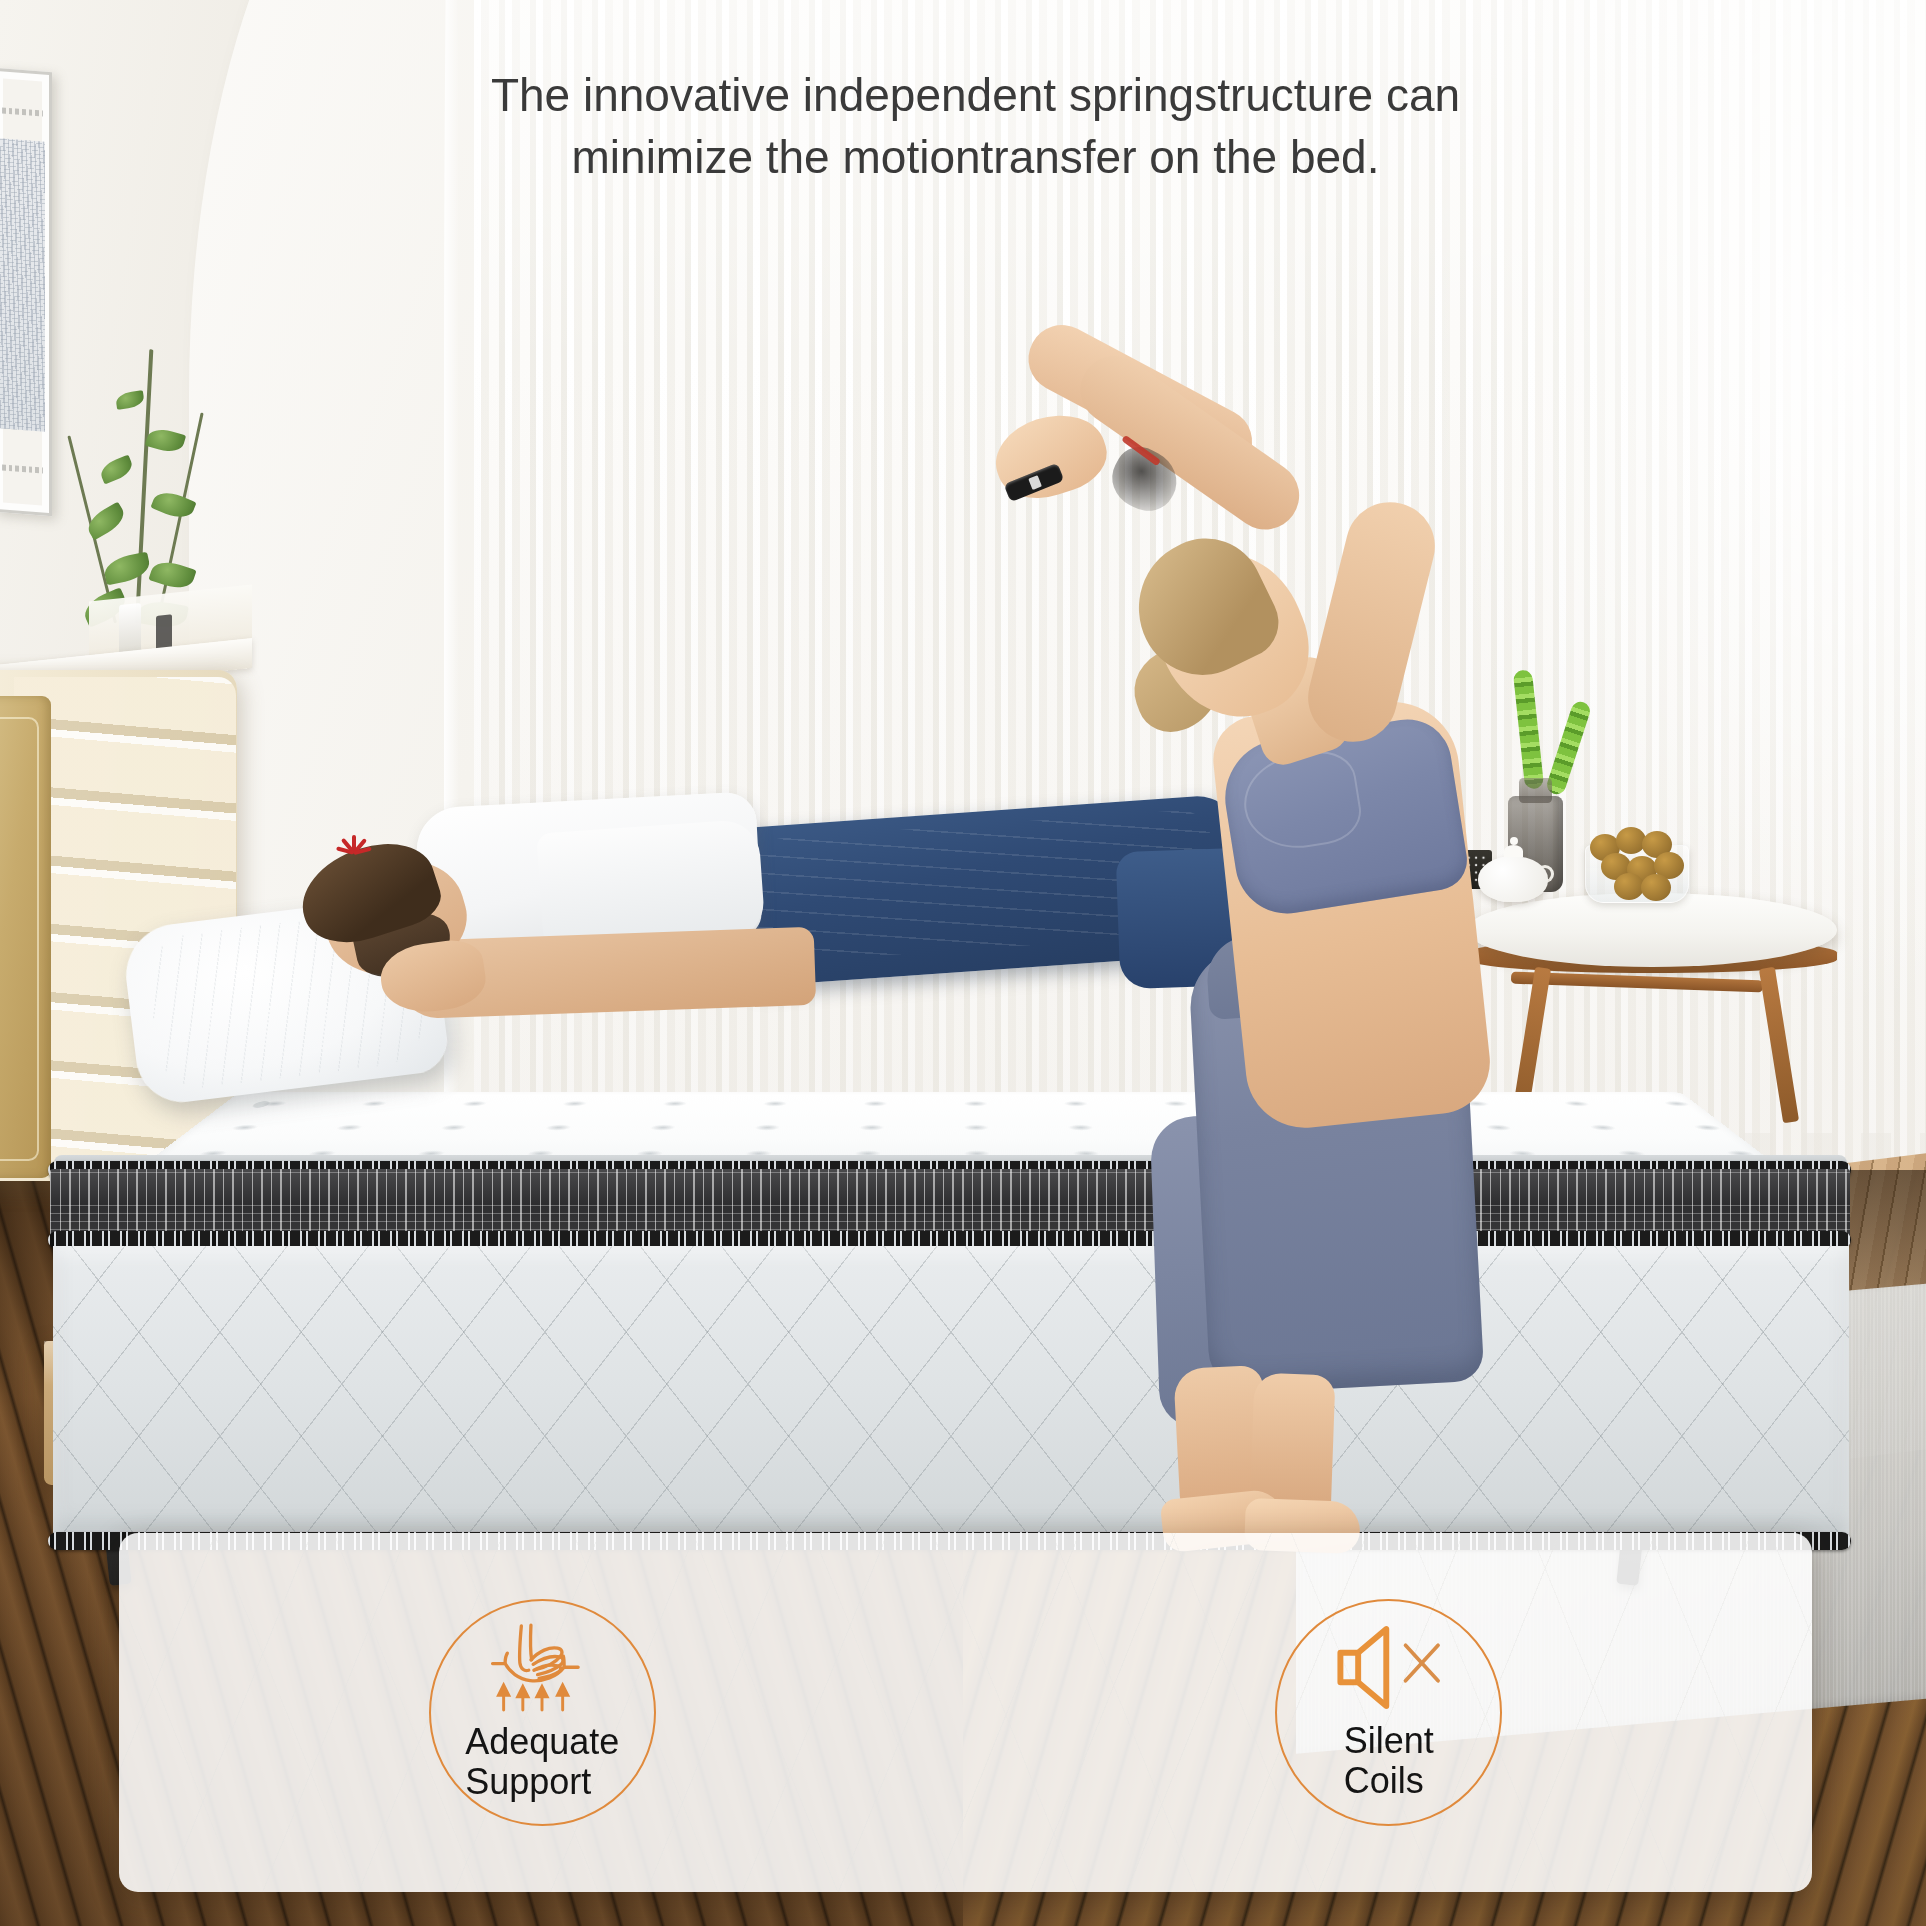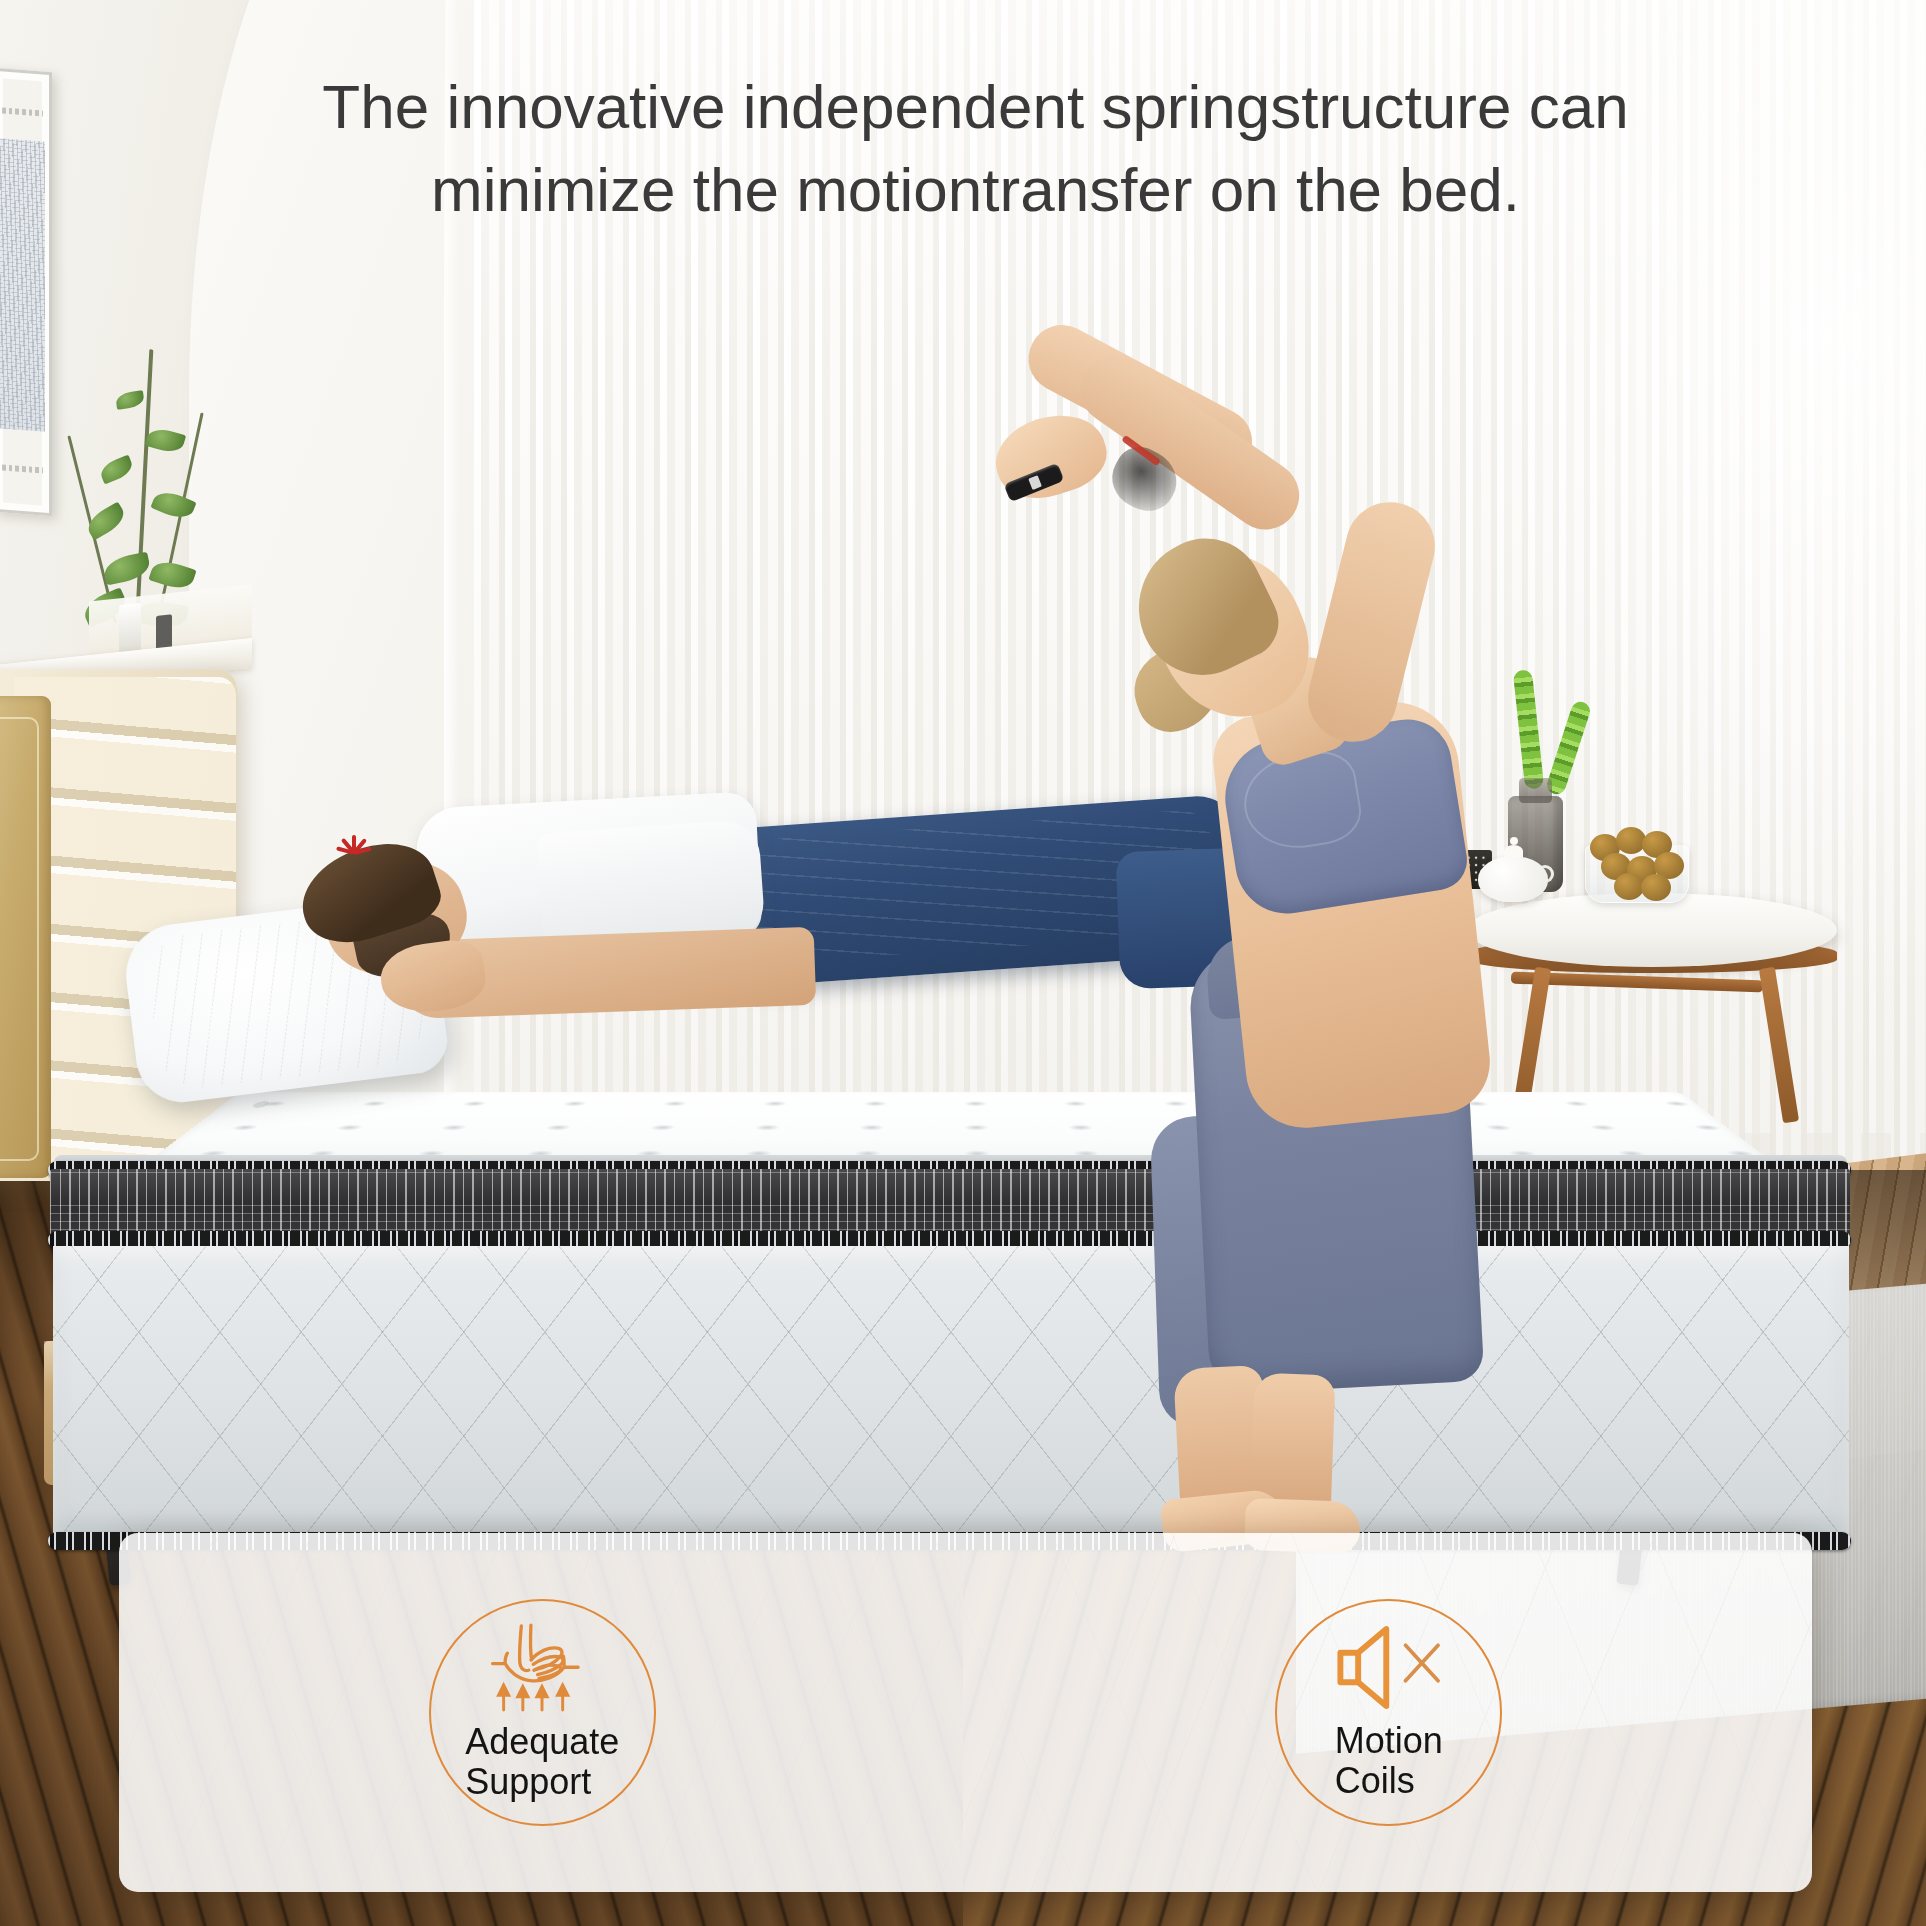--- a/index.html
+++ b/index.html
@@ -331,21 +331,21 @@
     border:1.5px solid rgba(255,255,255,.6); border-radius:6px 6px 19px 19px;
     box-shadow:0 3px 7.4px rgba(80,70,55,.18); }
   .kiwi{ position:absolute; width:30px; height:27px; border-radius:50%;
     background:radial-gradient(circle at 35% 30%,#c79a46,#9a7431 70%,#7b5c25); }
 
   
   .header{ position:absolute; left:0; top:43px; width:1926px; text-align:center; z-index:40; }
   .title{ font-size:95px; font-weight:700; letter-spacing:-0.7px; line-height:1.04;
     color:#2b2b2b; }
   .title .accent{ color:#F5901E; }
-  .subtitle{ margin-top:22px; font-size:62px; font-weight:400; line-height:1.34; color:#3a3a3a;padding-left:25px; }
+  .subtitle{ margin-top:22px; font-size:46px; font-weight:400; line-height:1.34; color:#3a3a3a;padding-left:25px; }
 
   
   .panel{ position:absolute; left:119px; top:1533px; width:1693px; height:359px;
     background:rgba(255,255,255,.88); border-radius:19px; z-index:45;
     box-shadow:0 7.4px 30px rgba(40,30,16,.28);
     background-image:
       repeating-linear-gradient(112deg, rgba(228,228,226,.38) 0 1.1px, rgba(255,255,255,0) 1.1px 89px),
       repeating-linear-gradient(68deg, rgba(228,228,226,.30) 0 1.1px, rgba(255,255,255,0) 1.1px 111px);
     display:flex; align-items:center; }
   .feature{ flex:1; display:flex; flex-direction:column; align-items:center; justify-content:center; }
@@ -541,21 +541,21 @@
       <div class="badge">
         <svg width="111" height="89" viewBox="0 0 150 120" fill="none">
           <path d="M10 40 L34 40 L72 8 L72 112 L34 80 L10 80 Z" stroke="#E8923A" stroke-width="8" stroke-linejoin="round" fill="none"></path>
           <path d="M34 40 L34 80" stroke="#E8923A" stroke-width="8" stroke-linecap="round"></path>
           <g stroke="#D98E49" stroke-width="5" stroke-linecap="round">
             <path d="M98 30 L142 78"></path>
             <path d="M142 30 L98 78"></path>
           </g>
         </svg>
         <div class="flabel">
-          <div>Motion</div>
+          <div>Silent</div>
           <div>Coils</div>
         </div>
       </div>
     </div>
 
   </div>
 </div>
 
 
 </body></html>

